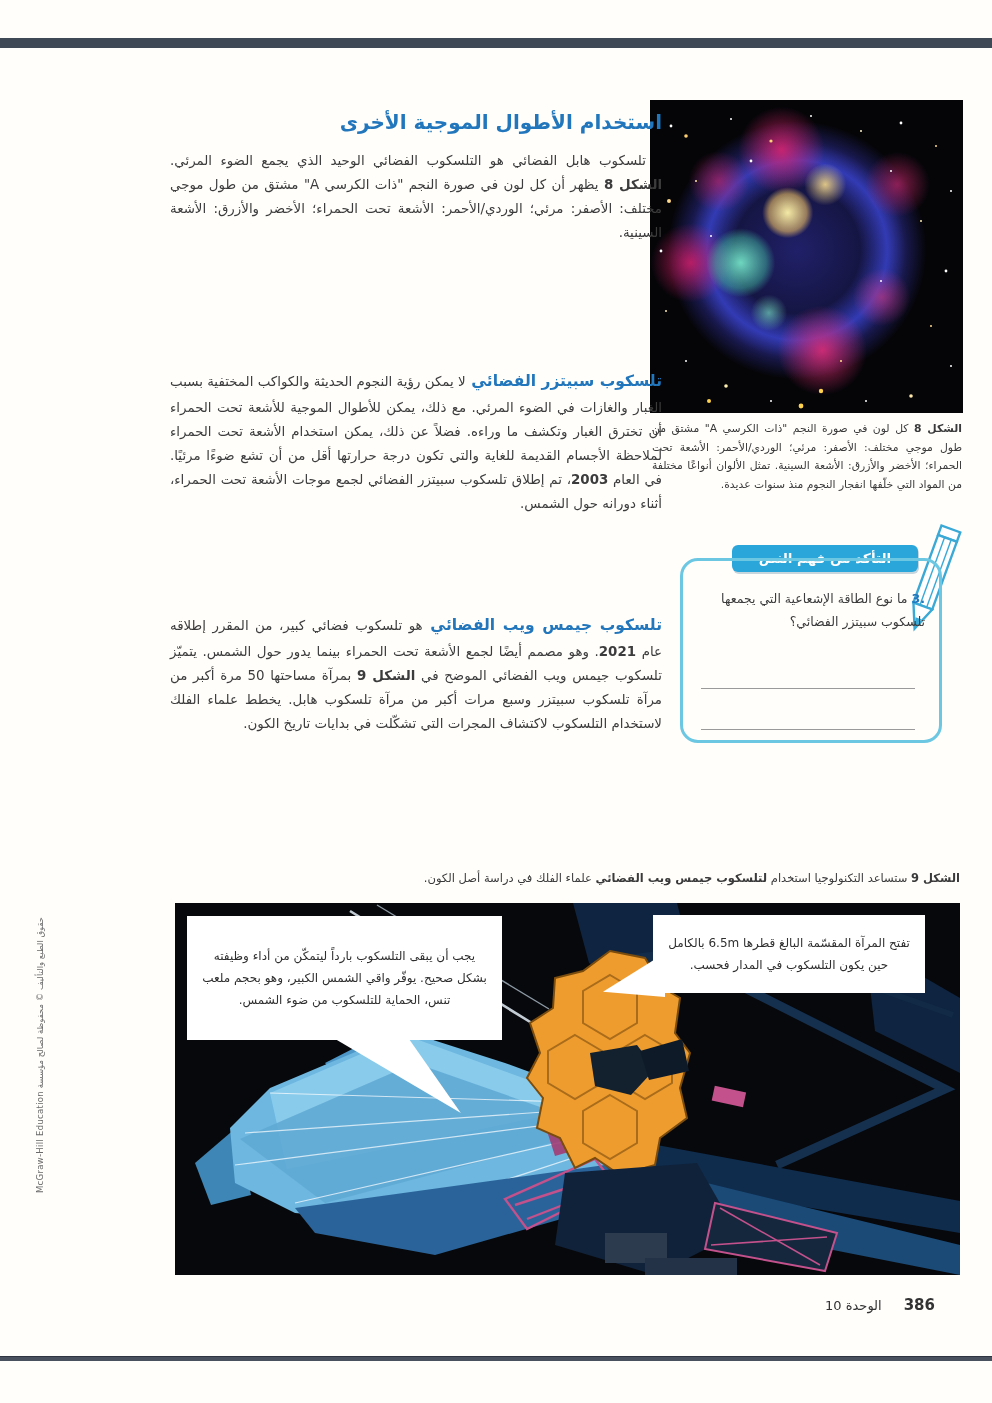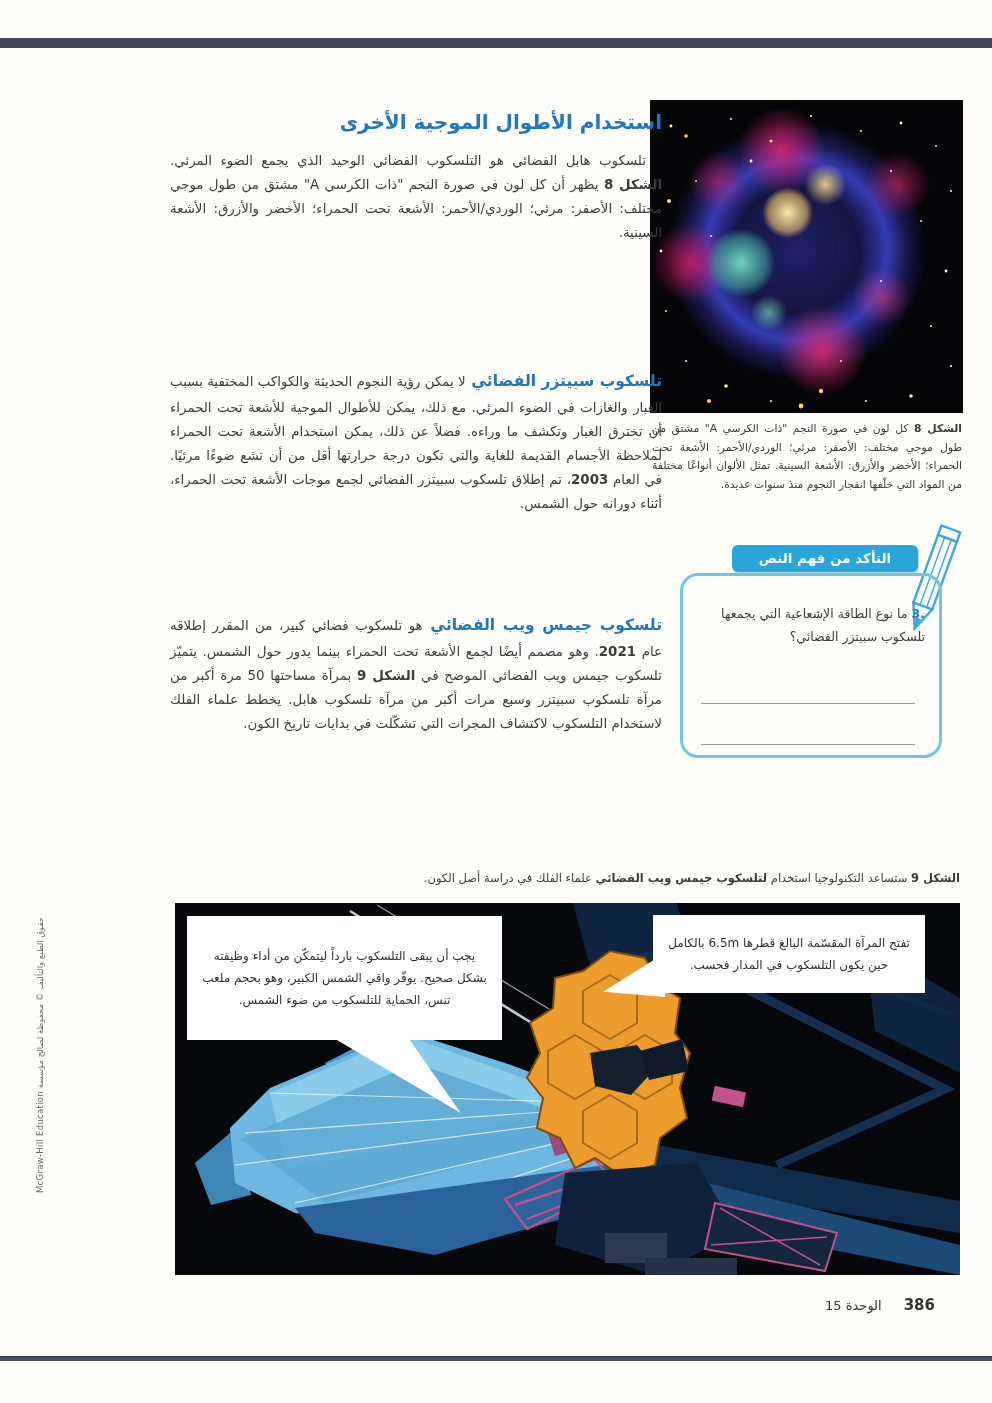--- a/index.html
+++ b/index.html
@@ -74,21 +74,21 @@
 
   
   .check-banner {
     position:absolute; left:732px; top:545px; width:186px; height:27px;
     background:#2aa6db; color:#fff; font-weight:bold; font-size:13.5px;
     direction:rtl; text-align:center; line-height:27px; border-radius:6px;
     box-shadow:1px 2px 0 rgba(30,90,130,.25);
   }
   .check-pencil { position:absolute; left:898px; top:520px; width:70px; height:122px; }
   .check-box {
-    position:absolute; left:680px; top:573px; width:262px; height:185px;
+    position:absolute; left:680px; top:558px; width:262px; height:185px;
     border:3px solid #6cc7e2; border-radius:18px; background:transparent;
   }
   .check-q {
     position:absolute; right:14px; top:26px; width:215px;
     direction:rtl; text-align:right; font-size:12.5px; line-height:1.85; color:#3c3c3c;
   }
   .q-num { color:#2176bc; font-weight:bold; direction:ltr; unicode-bidi:embed; }
   .answer-line { position:absolute; left:18px; right:24px; border-top:1px solid #9a9a9a; }
   .answer-line.l1 { top:127px; }
   .answer-line.l2 { top:168px; }
@@ -227,16 +227,16 @@
     <div class="callout sunshield">
         <span>يجب أن يبقى التلسكوب بارداً ليتمكّن من أداء وظيفته بشكل صحيح. يوفّر واقي الشمس الكبير، وهو بحجم ملعب تنس، الحماية للتلسكوب من ضوء الشمس.</span>
       </div>
     <div class="callout mirror">
         <span>تفتح المرآة المقسّمة البالغ قطرها 6.5m بالكامل حين يكون التلسكوب في المدار فحسب.</span>
       </div>
   </div>
 
   <div class="footer">
     <span class="num">386</span>
-    <span class="unit">الوحدة 15</span>
+    <span class="unit">الوحدة 10</span>
   </div>
 
 </div>
 
 </body></html>

